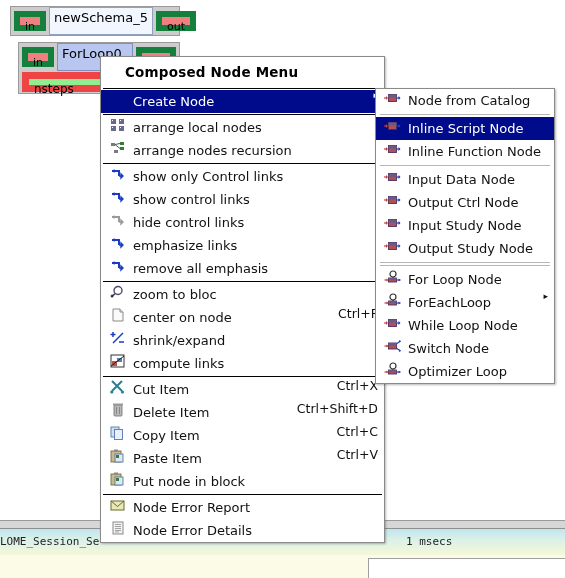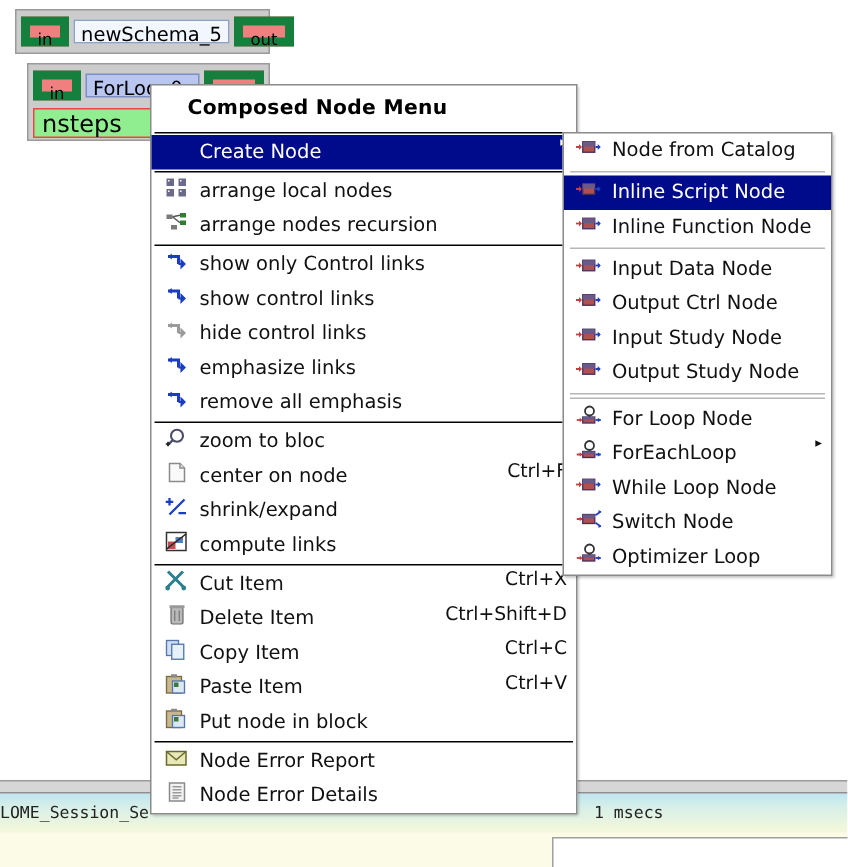--- a/index.html
+++ b/index.html
@@ -22,42 +22,42 @@
   }
   .node-schema { left:10px; top:6px; width:170px; height:30px; padding:3px; }
   .node-inner-row { display:flex; align-items:center; height:22px; gap:3px; }
   .port {
     background:#f08080; border:6px solid #15803d; color:#000;
     font-size:11px; line-height:20px; height:20px; padding:0 5px;
     box-sizing:border-box; text-align:center;
   }
   .node-title {
     flex:1; background:#f2f6ff; border:1px solid #8fa0c0;
-    font-size:13px; line-height:20px; height:16px; padding:0 4px;
+    font-size:13px; line-height:20px; height:28px; padding:0 4px;
     box-sizing:border-box; color:#000;
   }
   .node-loop { left:18px; top:42px; width:162px; height:52px; padding:3px; }
   .node-title-blue { background:#b8c6f0; border:1px solid #7f8fc0; }
   .node-body-row { display:flex; align-items:center; height:22px; gap:3px; margin-top:3px; }
   .green-box {
-    background:#90ee90; border:1px solid #ef4444; color:#000;
-    font-size:16px; line-height:20px; height:20px; padding:0 5px;
+    background:#90ee90; border:7px solid #ef4444; color:#000;
+    font-size:12px; line-height:20px; height:20px; padding:0 5px;
     box-sizing:border-box; flex:1;
   }
 
   
   #statusbar {
     position:absolute; left:0; top:528px; width:565px; height:26px;
     background: linear-gradient(to bottom, #bfe6ef 0%, #d9f0e8 38%, #f5f8d8 100%);
     border-top:1px solid #8f8f8f;
     font-family:"DejaVu Sans Mono","Liberation Mono",monospace;
     font-size:11px; color:#222; overflow:hidden;
   }
   #statusbar .sb-left { position:absolute; left:0px; top:6px; white-space:nowrap; }
-  #statusbar .sb-right { position:absolute; left:396px; top:6px; white-space:nowrap; }
+  #statusbar .sb-right { position:absolute; left:406px; top:6px; white-space:nowrap; }
   #statusbar-tail {
     position:absolute; left:0; top:554px; width:565px; height:24px;
     background:#fbfbe8; border-top:0;
   }
   #panel-line { position:absolute; left:0; top:520px; width:565px; height:8px; background:#d6d6d6; border-top:1px solid #9a9a9a;}
   #bottom-box { position:absolute; left:368px; top:558px; width:197px; height:20px; background:#ffffff; border:1px solid #a0a0a0; border-bottom:none; border-right:none;}
 
   
   .menu {
     position:absolute;

